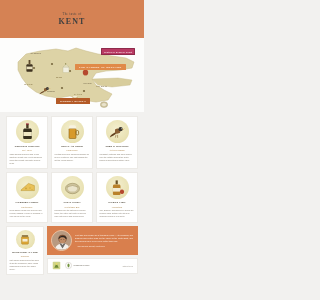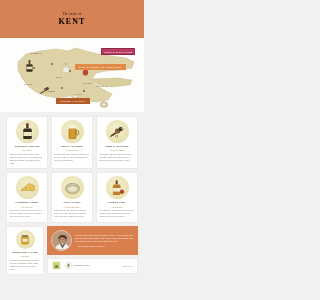--- a/index.html
+++ b/index.html
@@ -9,21 +9,21 @@
     font-family: "Liberation Sans", sans-serif;
     overflow: hidden;
   }
   .page { width: 144px; height: 300px; position: relative; background: #f2f1ef; }
 
   
   .header {
     height: 38px; background: #d58254;
     display: flex; flex-direction: column;
     align-items: center; justify-content: center;
-    color: #000000;
+    color: #404040;
   }
   .header .eyebrow {
     font-size: 3.2px; letter-spacing: .35px;
     font-family: "Liberation Serif", serif;
     opacity: .92; margin-bottom: 1px;
   }
   .header .wordmark {
     font-size: 8px; letter-spacing: 1.1px; font-weight: bold;
     font-family: "Liberation Serif", serif;
   }

